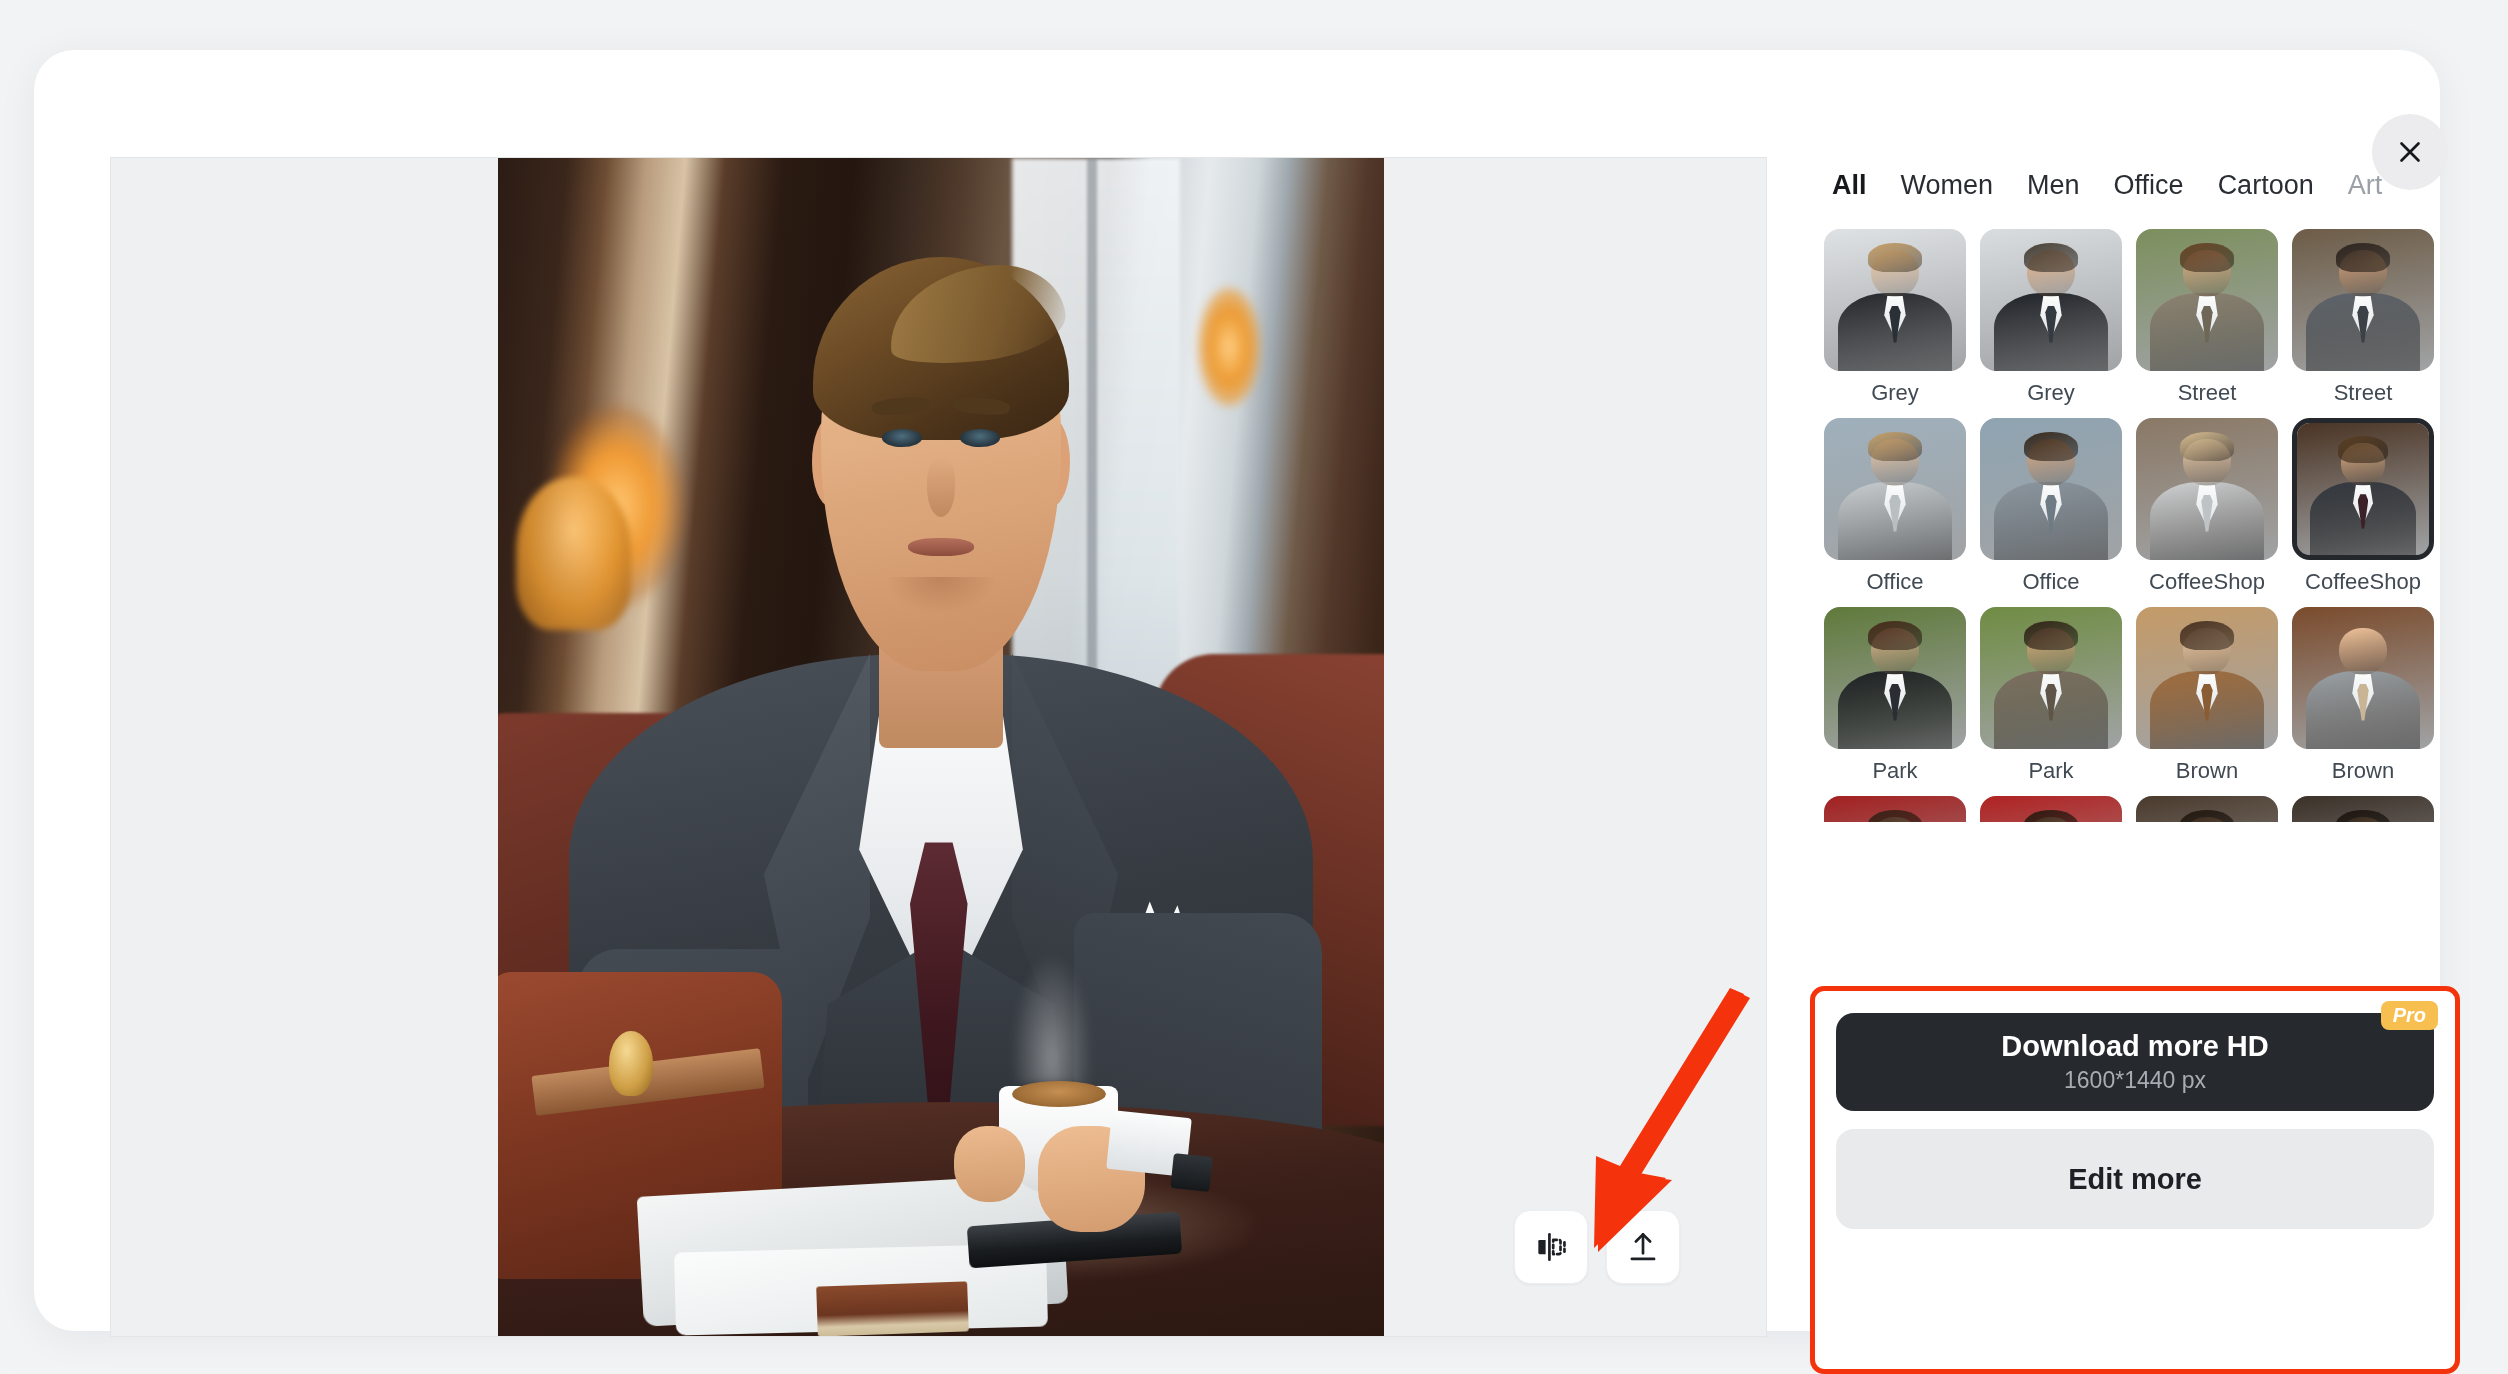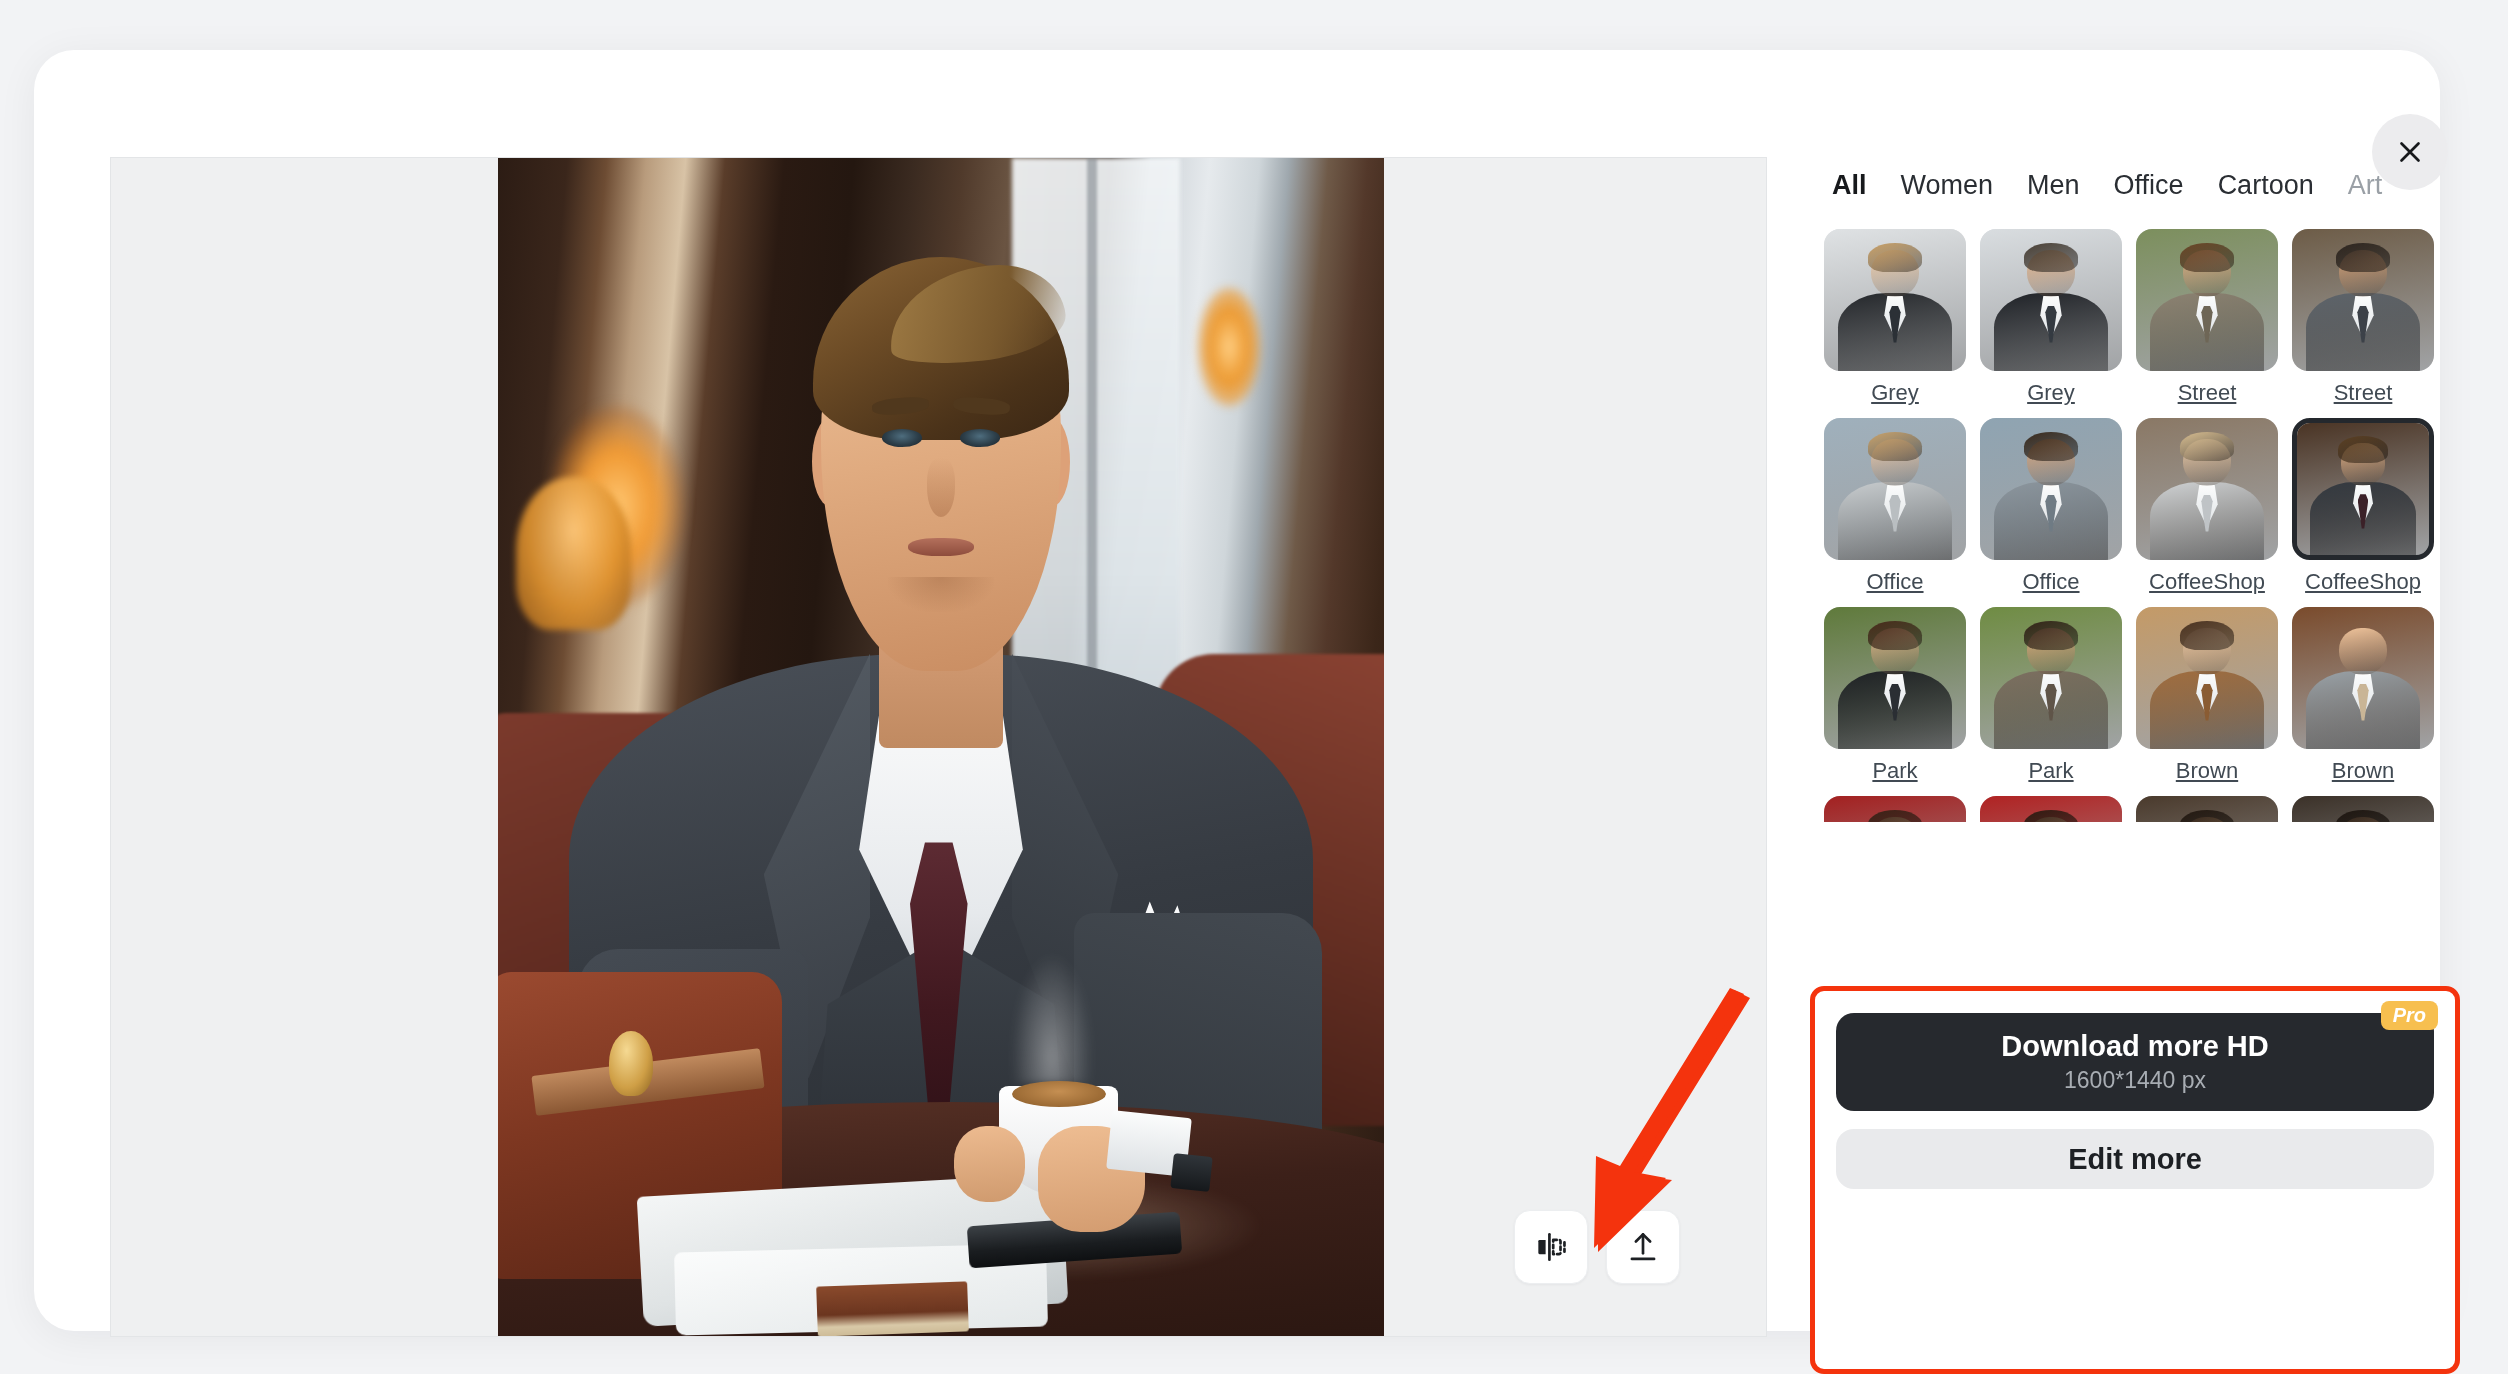--- a/index.html
+++ b/index.html
@@ -379,21 +379,20 @@
   .thumb-cell.selected .thumb-img {
     border: 5px solid #24282d;
     border-radius: 18px;
   }
   .thumb-label {
     text-align: center;
     font-size: 22px;
     color: #414a53;
     margin-top: 9px;
     white-space: nowrap;
-    text-decoration: underline;
   }
 
   
   .mini { position: absolute; inset: 0; }
   .mini .mbg { position: absolute; inset: 0; }
   .mini .mhair { position: absolute; left: 31%; top: 10%; width: 38%; height: 20%; border-radius: 50% 50% 34% 34%; }
   .mini .mface { position: absolute; left: 33%; top: 15%; width: 34%; height: 33%; border-radius: 46% 46% 50% 50%; }
   .mini .mbody { position: absolute; left: 10%; top: 45%; width: 80%; height: 58%; border-radius: 42% 42% 0 0; }
   .mini .mshirt { position: absolute; left: 41%; top: 47%; width: 18%; height: 30%;
     background: linear-gradient(180deg,#fbfcfc 0%,#dfe3e6 100%);
@@ -446,21 +445,21 @@
     margin: 0 auto;
   }
   .dl-primary { background: #26292e; margin-bottom: 18px; }
   .dl-primary .dl-title { color: #ffffff; font-size: 29px; font-weight: 700; }
   .dl-primary .dl-sub { color: #a8adb3; font-size: 23px; }
 
   .dl-secondary { background: #e9eaec; margin-bottom: 18px; }
   .dl-secondary .dl-title { color: #1d2024; font-size: 29px; font-weight: 700; }
   .dl-secondary .dl-sub { color: #7c838a; font-size: 23px; }
 
-  .dl-tertiary { background: #e9eaec; height: 60px; }
+  .dl-tertiary { background: #e9eaec; height: 100px; }
   .dl-tertiary .dl-title { color: #1d2024; font-size: 29px; font-weight: 700; }
 
   .pro-badge {
     position: absolute;
     right: -4px;
     top: -12px;
     background: #f7bf4f;
     color: #ffffff;
     font-size: 20px;
     font-weight: 700;

